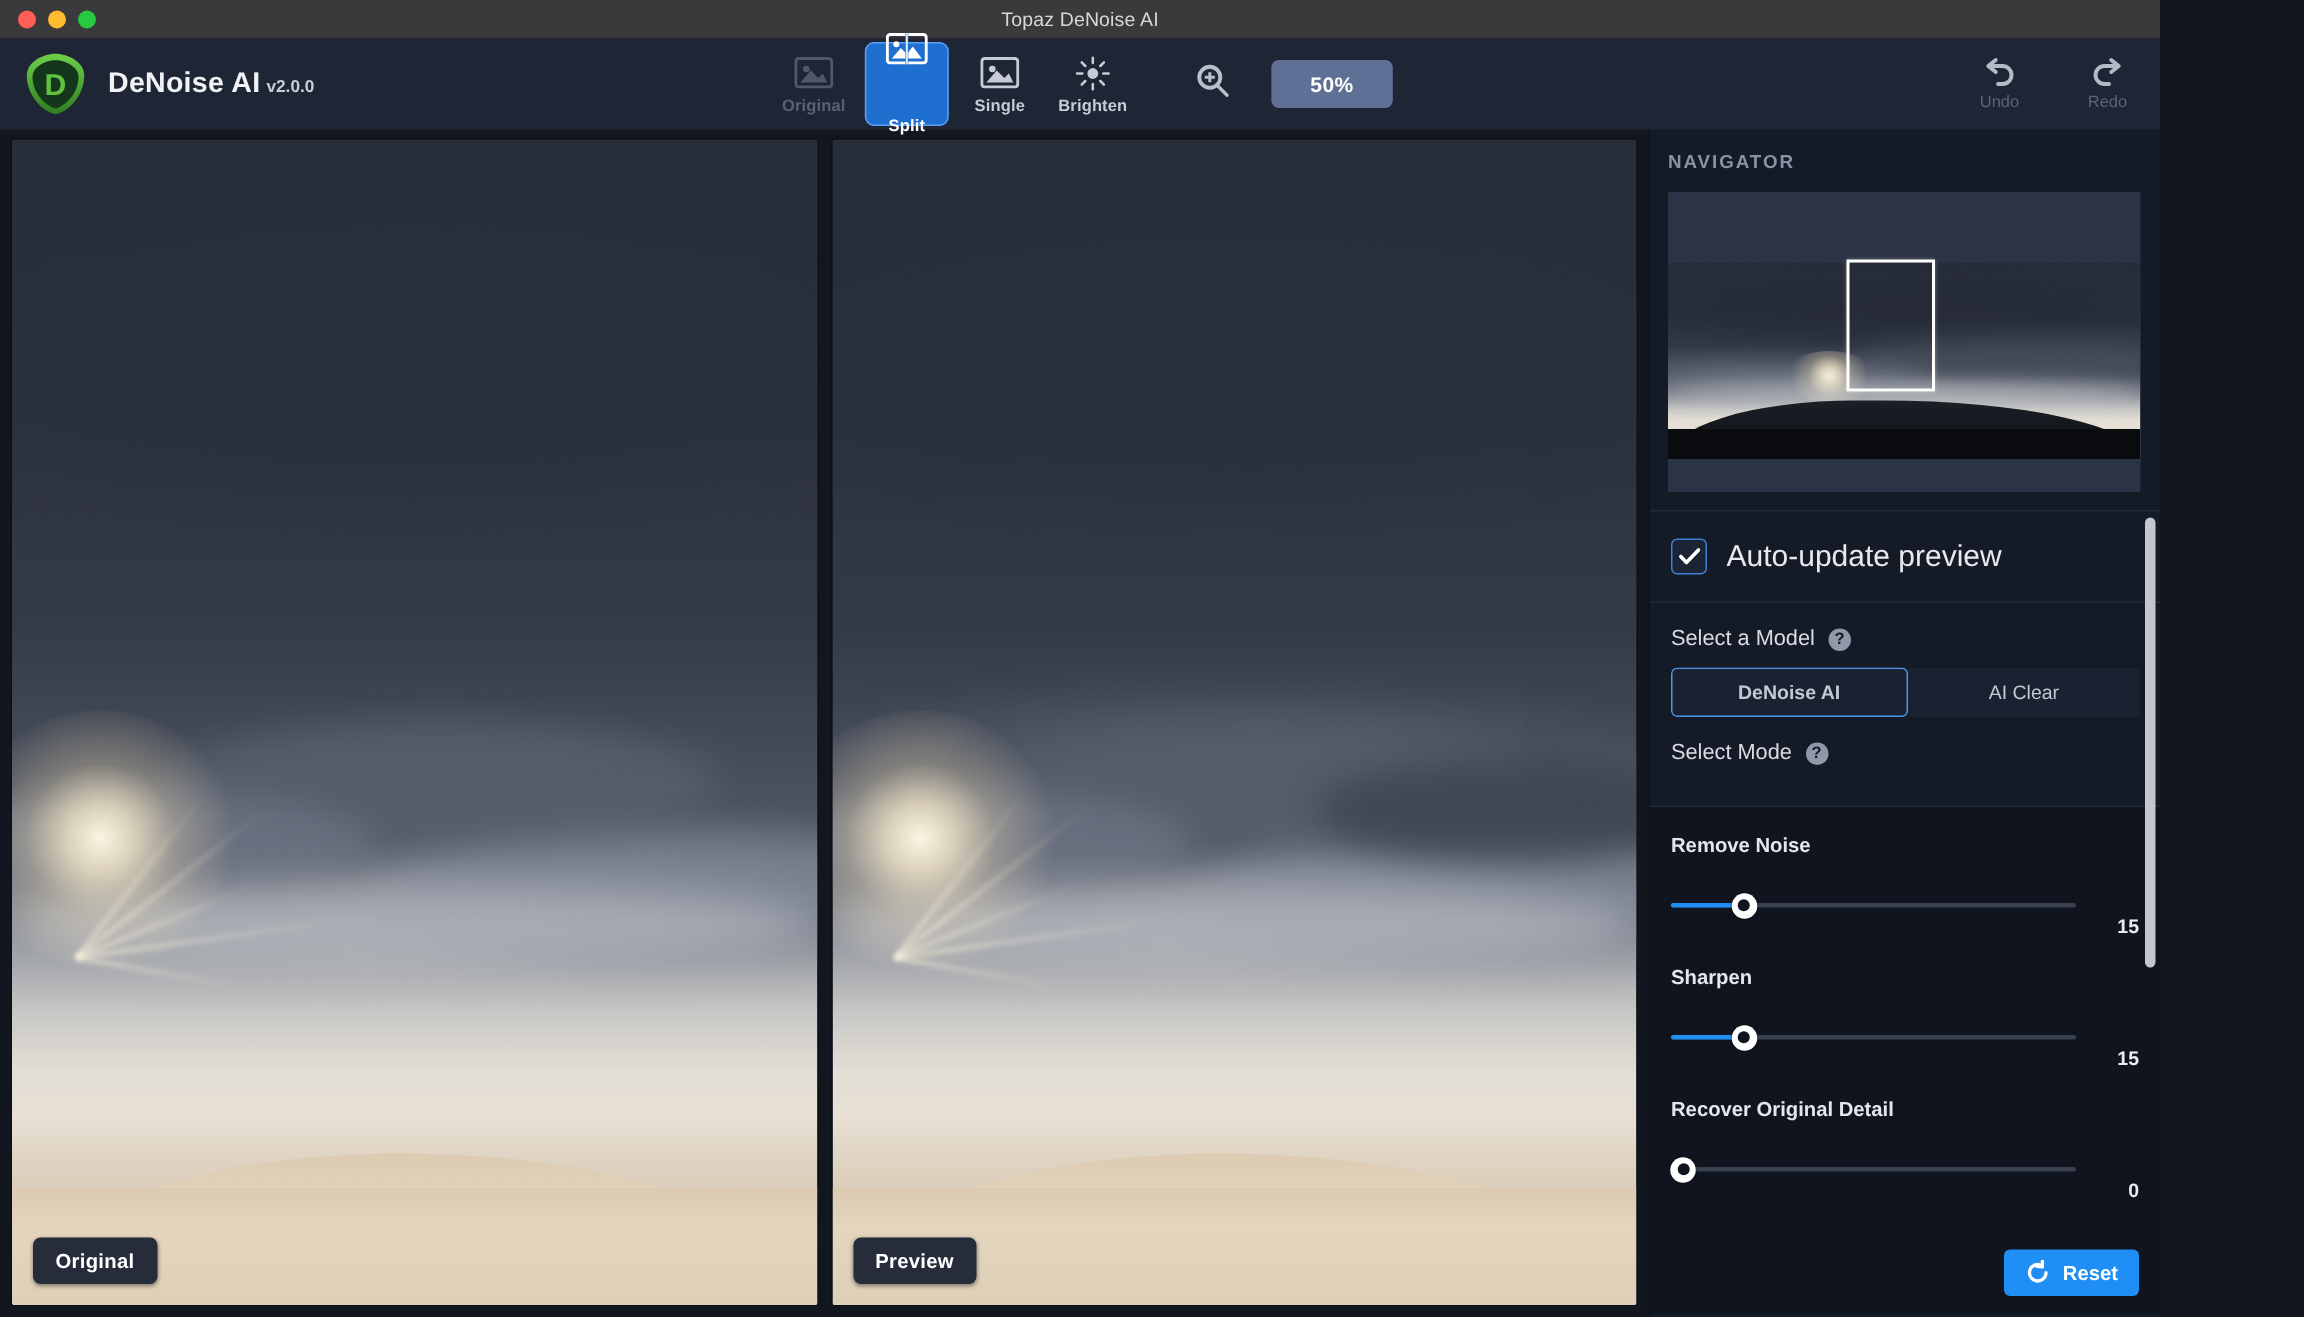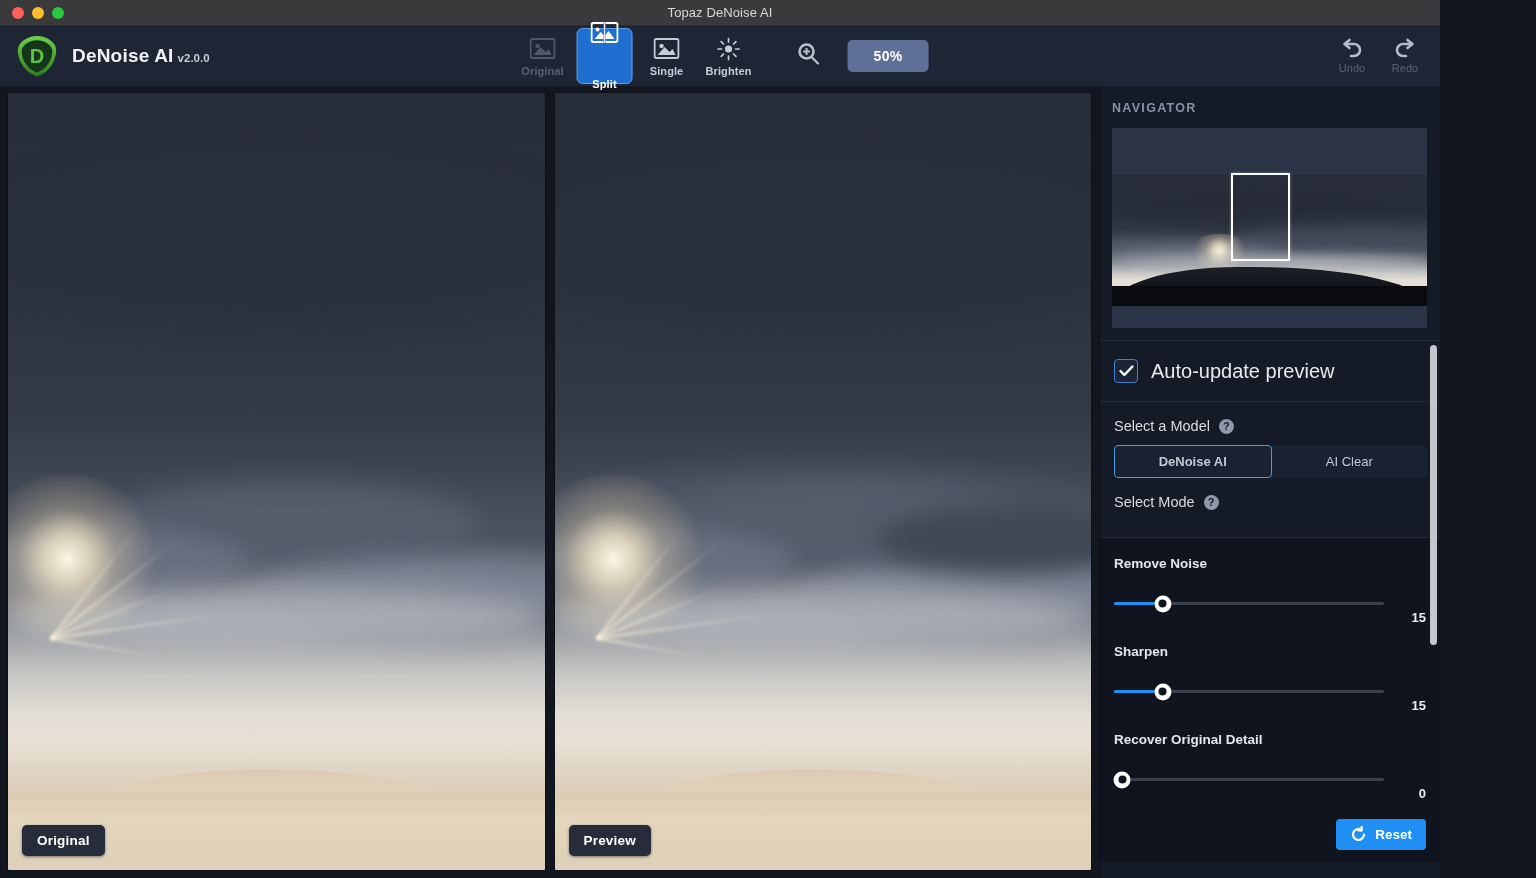--- a/index.html
+++ b/index.html
@@ -51,21 +51,21 @@
   .mode.disabled .lbl { color:#586273; }
   .mode.active { background:#1f6fd0; border-color:#5ba3f5; }
   .mode.active .lbl { color:#ffffff;margin-top:32px; }
 
   .zoomgrp { display:flex; align-items:center; gap:26px; margin-left:36px; }
   .zoom-badge {
     background:#5f7096; color:#ffffff; font-size:14px; font-weight:bold;
     border-radius:5px; padding:8px 26px; cursor:pointer; letter-spacing:.3px;
   }
 
-  .hist { position:absolute; right:10px; display:flex; align-items:flex-end; gap:3px; }
+  .hist { position:absolute; right:10px; display:flex; align-items:flex-end; gap:22px; }
   .hbtn {
     width:50px; height:50px; border-radius:6px; cursor:pointer;
     display:flex; flex-direction:column; align-items:center; justify-content:center; gap:2px;
   }
   .hbtn .lbl { font-size:11px; color:#59637a; font-weight:normal; }
 
   
   .body { flex:1; display:flex; min-height:0; background:#12161f; }
 
   
@@ -183,21 +183,21 @@
     position:absolute; top:50%; width:17px; height:17px; border-radius:50%;
     background:#ffffff; transform:translate(-50%,-50%); cursor:pointer;
     box-shadow:0 0 0 1px rgba(0,0,0,.2);
   }
   .knob::after{ content:""; position:absolute; inset:4.5px; border-radius:50%; background:#0f141e; }
   .sval { font-size:13px; font-weight:bold; color:#e9ecf1; width:42px; text-align:right;margin-top:28px; }
 
   .reset-row { padding:0 14px 12px 14px; background:#0f141e; display:flex; justify-content:flex-end; }
   .reset-btn {
     background:#1f8ff5; color:#ffffff; font-size:13.5px; font-weight:bold;
-    border-radius:4px; padding:7px 14px; display:flex; align-items:center; gap:8px; cursor:pointer;
+    border-radius:4px; padding:7px 14px; display:flex; align-items:center; gap:8px; cursor:pointer;margin-top:14px;
   }
 
   .save-area { background:#141a26; padding:14px 22px 20px 22px; }
   .save-btn {
     background:#1f93f7; color:#ffffff; font-size:16px; font-weight:bold;
     height:47px; border-radius:4px; display:flex; align-items:center; justify-content:center;
     gap:11px; cursor:pointer;
   }
 
   .vscroll {

